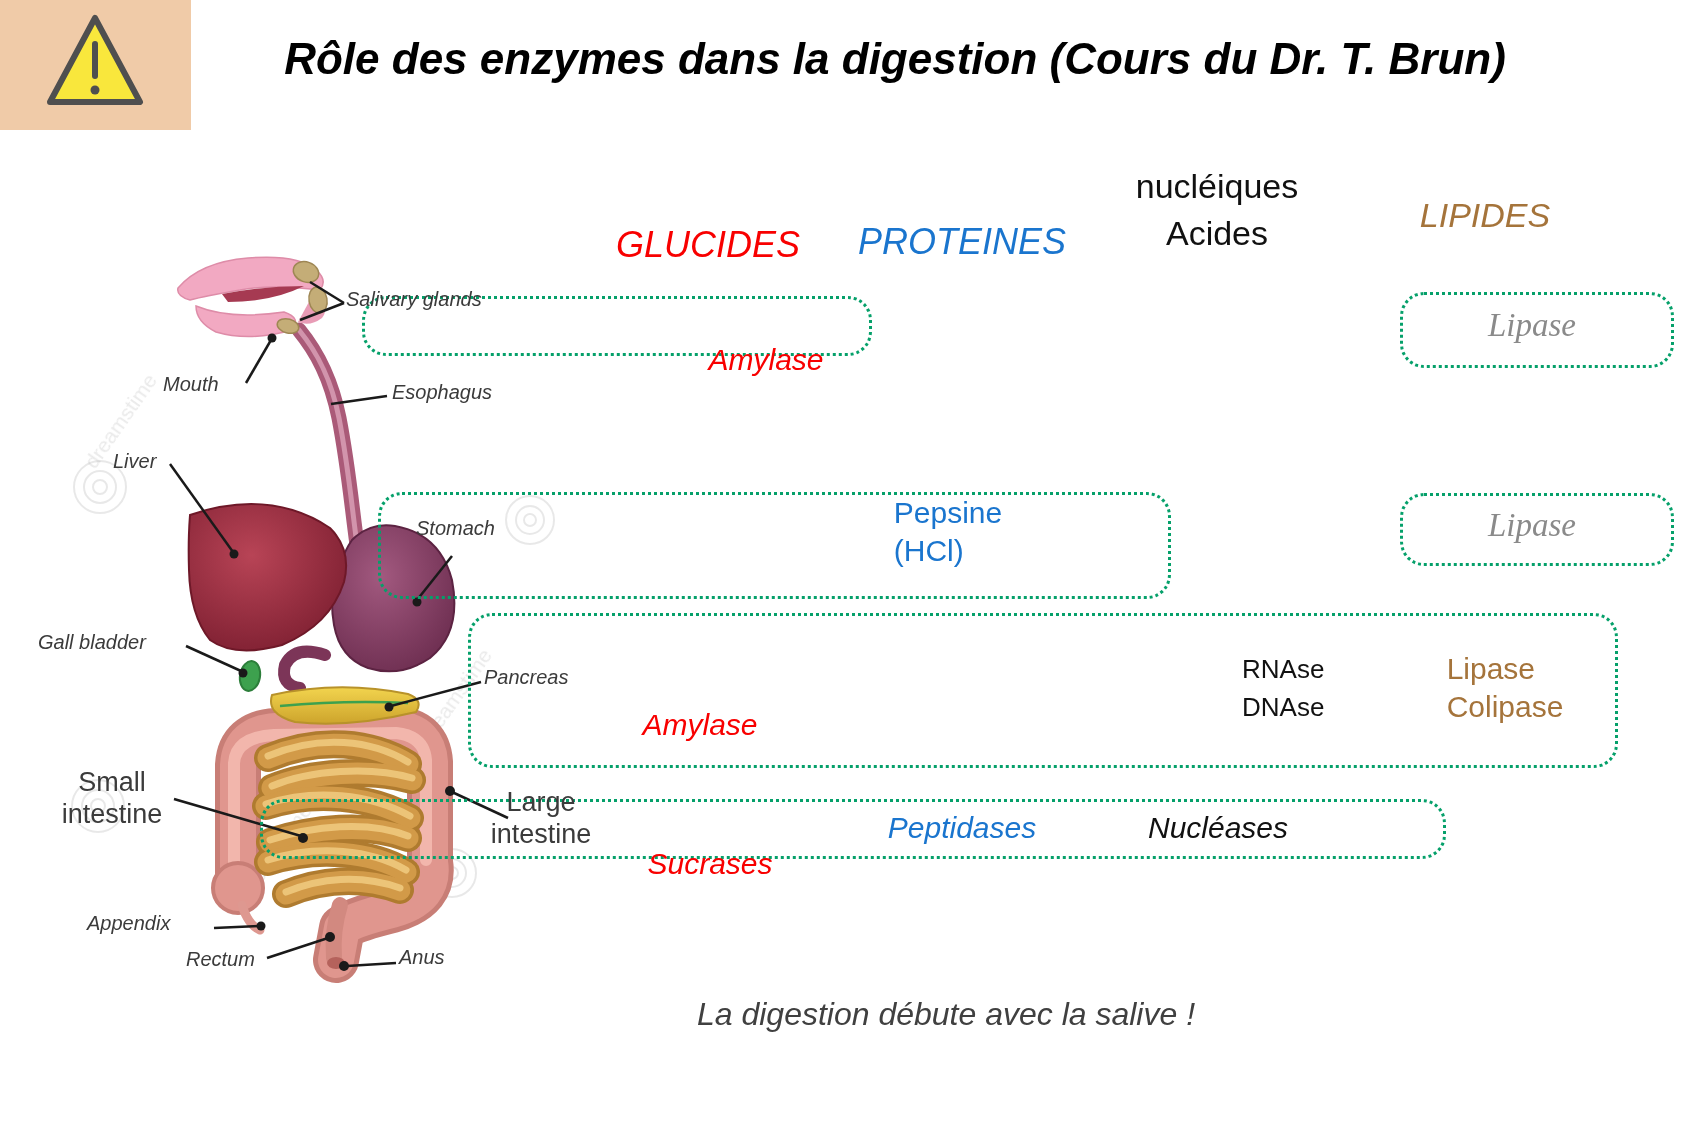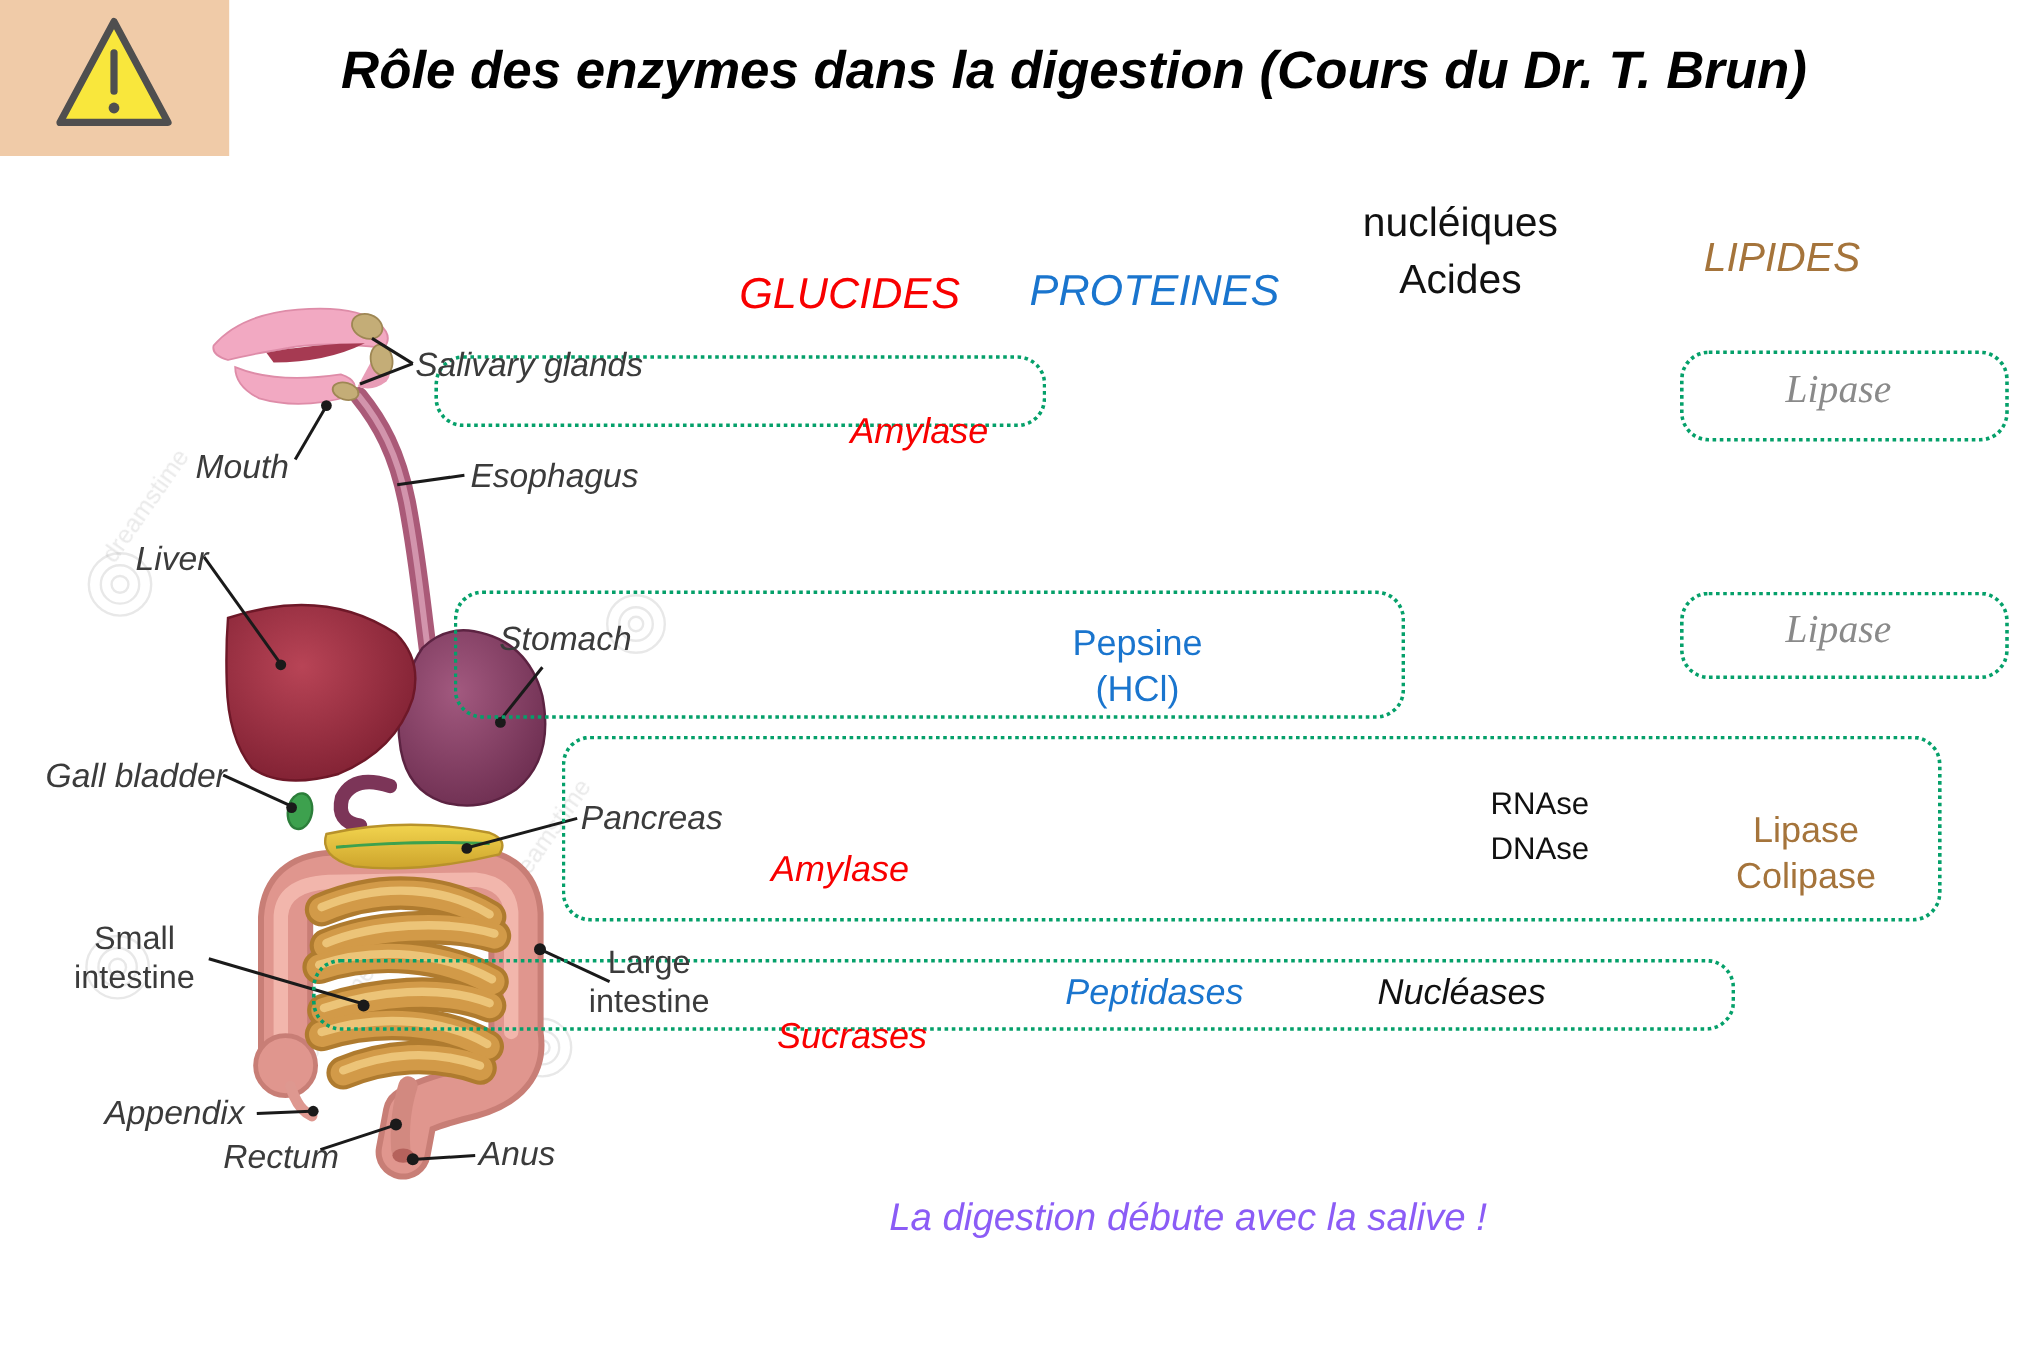--- a/index.html
+++ b/index.html
@@ -16,28 +16,28 @@
   .colhead{font-size:36px;}
   .colhead-sm{font-size:34px;}
   .red{color:#F80000;margin-top:36px;}
   .blue{color:#1A75CE;}
   .brown{color:#A5743B;}
   .dark{color:#111111;}
   
   .dbox{border:3px dotted #05A06A;border-radius:24px;z-index:4;}
   
   .enz{font-size:30px;z-index:5;}
-  .enz2{font-size:30px;line-height:38px;text-align:center;z-index:5;margin-top:24px;}
+  .enz2{font-size:30px;line-height:38px;text-align:left;z-index:5;}
   .enz2l{font-size:26px;line-height:38px;text-align:right;z-index:5;}
   .lipase-gray{font-family:"Liberation Serif",serif;font-style:italic;font-size:33px;color:#8A8A8A;z-index:5;}
   
-  .albl{font-size:28px;color:#3B3B3B;z-index:6;}
+  .albl{font-size:20px;color:#3B3B3B;z-index:6;}
   .albl2{font-size:27px;line-height:32px;color:#3B3B3B;text-align:center;z-index:6;}
   
-  .caption{left:990px;top:996px;font-size:32px;color:#8b5cf6;}
+  .caption{left:946px;top:996px;font-size:32px;color:#404040;}
   svg{display:block;}
   #anatomy-svg{position:absolute;left:0;top:0;z-index:2;pointer-events:none;}
 </style>
 </head>
 <body>
 
 <div class="abs warn-tile">
   <svg width="191" height="130" viewBox="0 0 191 130">
     <path d="M95 18 L140 102 L50 102 Z" fill="#F9E73C" stroke="#4F4F4F" stroke-width="6" stroke-linejoin="round"></path>
     <line x1="95" y1="44" x2="95" y2="76" stroke="#4F4F4F" stroke-width="6" stroke-linecap="round"></line>

